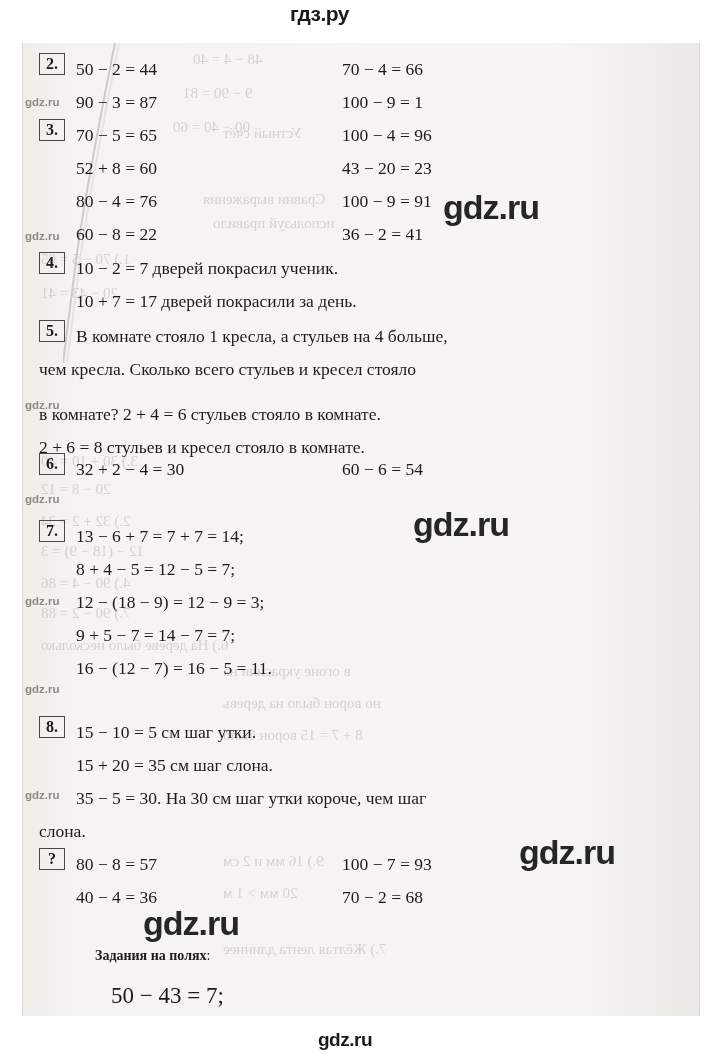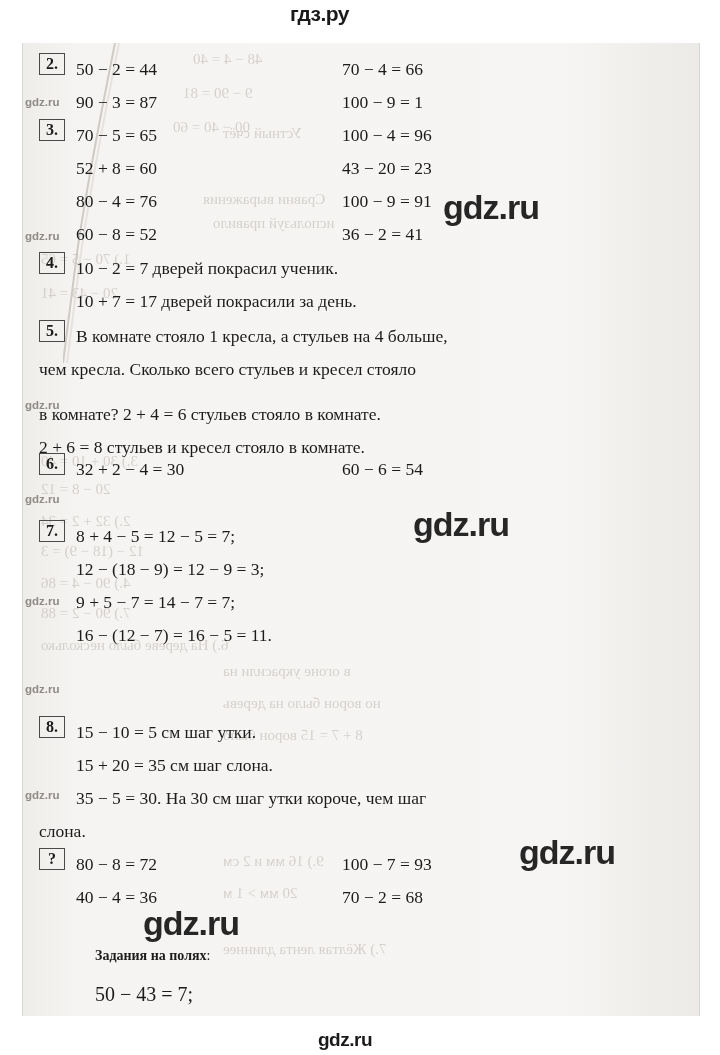--- a/index.html
+++ b/index.html
@@ -208,21 +208,21 @@
           </div>
           <div class="line">
             <span>52 + 8 = 60</span>
             <span class="col2">43 − 20 = 23</span>
           </div>
           <div class="line">
             <span>80 − 4 = 76</span>
             <span class="col2">100 − 9 = 91</span>
           </div>
           <div class="line">
-            <span>60 − 8 = 52</span>
+            <span>60 − 8 = 22</span>
             <span class="col2">36 − 2 = 41</span>
           </div>
         </div>
       </div>
 
       <div class="task" style="left:16px; top:209px;">
         <div class="num-box">4.</div>
         <div class="lines">
           <div class="line wide">
             <span>10 − 2 = 7 дверей покрасил ученик.</span>
@@ -258,20 +258,23 @@
             <span>32 + 2 − 4 = 30</span>
             <span class="col2">60 − 6 = 54</span>
           </div>
         </div>
       </div>
 
       <div class="task" style="left:16px; top:477px;">
         <div class="num-box">7.</div>
         <div class="lines">
           <div class="line">
+            <span>13 − 6 + 7 = 7 + 7 = 14;</span>
+          </div>
+          <div class="line">
             <span>8 + 4 − 5 = 12 − 5 = 7;</span>
           </div>
           <div class="line">
             <span>12 − (18 − 9) = 12 − 9 = 3;</span>
           </div>
           <div class="line">
             <span>9 + 5 − 7 = 14 − 7 = 7;</span>
           </div>
           <div class="line">
             <span>16 − (12 − 7) = 16 − 5 = 11.</span>
@@ -294,34 +297,34 @@
           <div class="line wide" style="margin-left:-37px;">
             <span>слона.</span>
           </div>
         </div>
       </div>
 
       <div class="task" style="left:16px; top:805px;">
         <div class="num-box">?</div>
         <div class="lines">
           <div class="line">
-            <span>80 − 8 = 72</span>
+            <span>80 − 8 = 57</span>
             <span class="col2">100 − 7 = 93</span>
           </div>
           <div class="line">
             <span>40 − 4 = 36</span>
             <span class="col2">70 − 2 = 68</span>
           </div>
         </div>
       </div>
 
       <div style="position:absolute; left:72px; top:905px; font-size:14px;">
         <span class="bold-label">Задания на полях</span><span>:</span>
       </div>
-      <div style="position:absolute; left:72px; top:940px; font-size:20px;">50 − 43 = 7;</div>
+      <div style="position:absolute; left:88px; top:940px; font-size:23px;">50 − 43 = 7;</div>
 
     </div>
 
     <div class="watermark wm-small" style="left:2px; top:53px;">gdz.ru</div>
     <div class="watermark wm-small" style="left:2px; top:187px;">gdz.ru</div>
     <div class="watermark wm-small" style="left:2px; top:356px;">gdz.ru</div>
     <div class="watermark wm-small" style="left:2px; top:450px;">gdz.ru</div>
     <div class="watermark wm-small" style="left:2px; top:552px;">gdz.ru</div>
     <div class="watermark wm-small" style="left:2px; top:640px;">gdz.ru</div>
     <div class="watermark wm-small" style="left:2px; top:746px;">gdz.ru</div>

